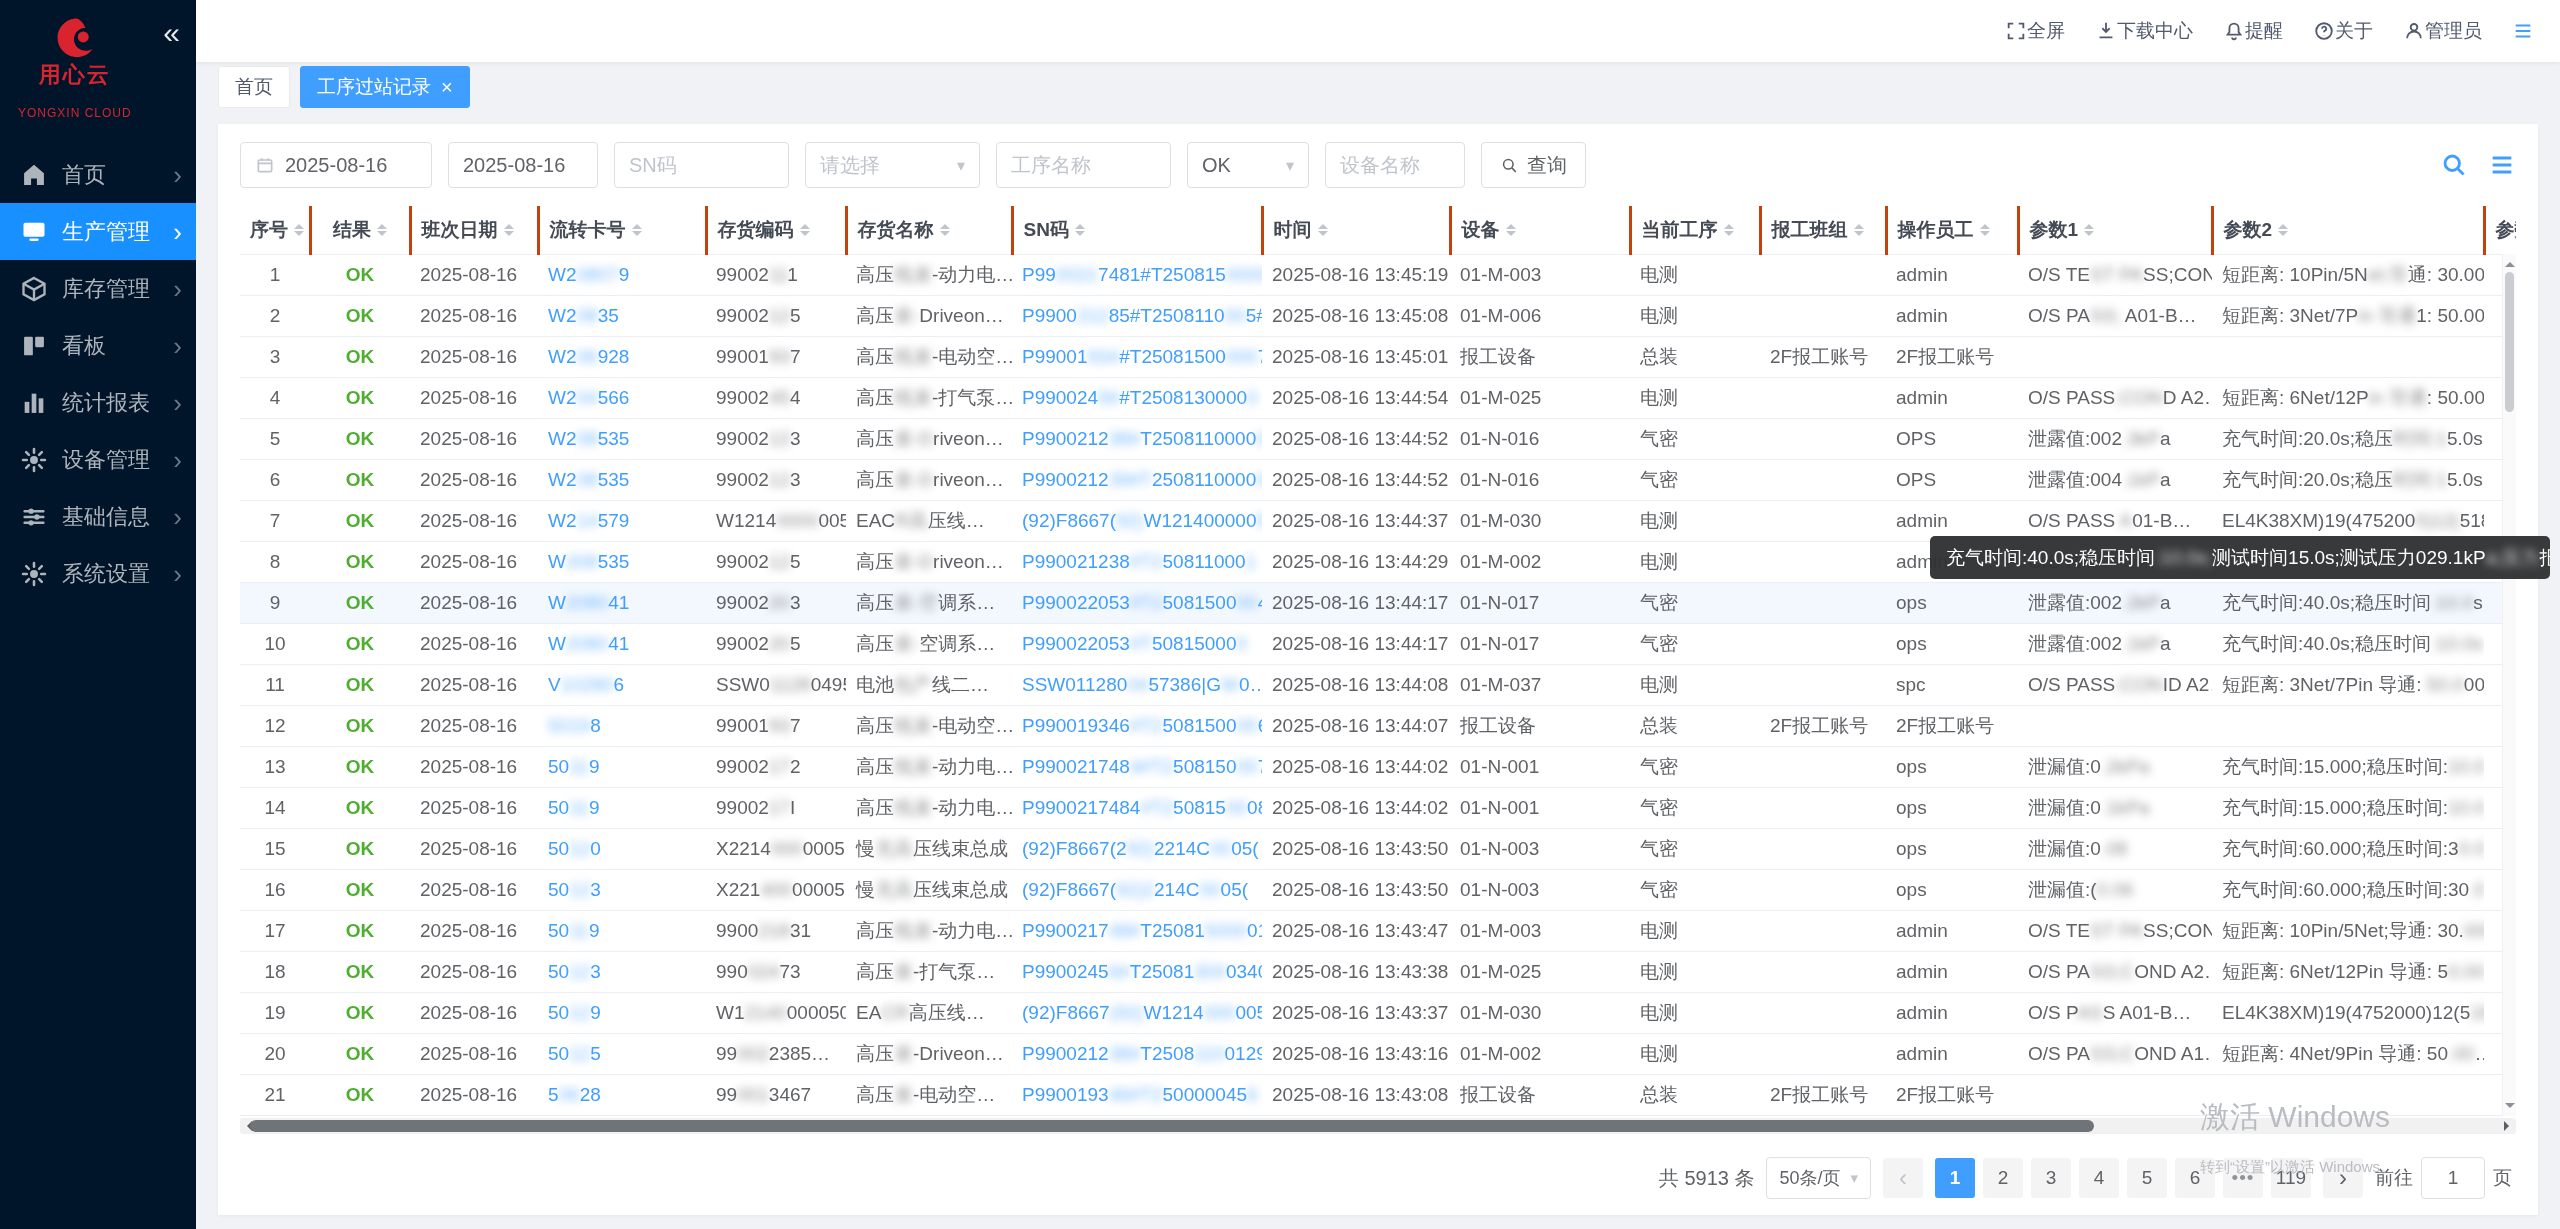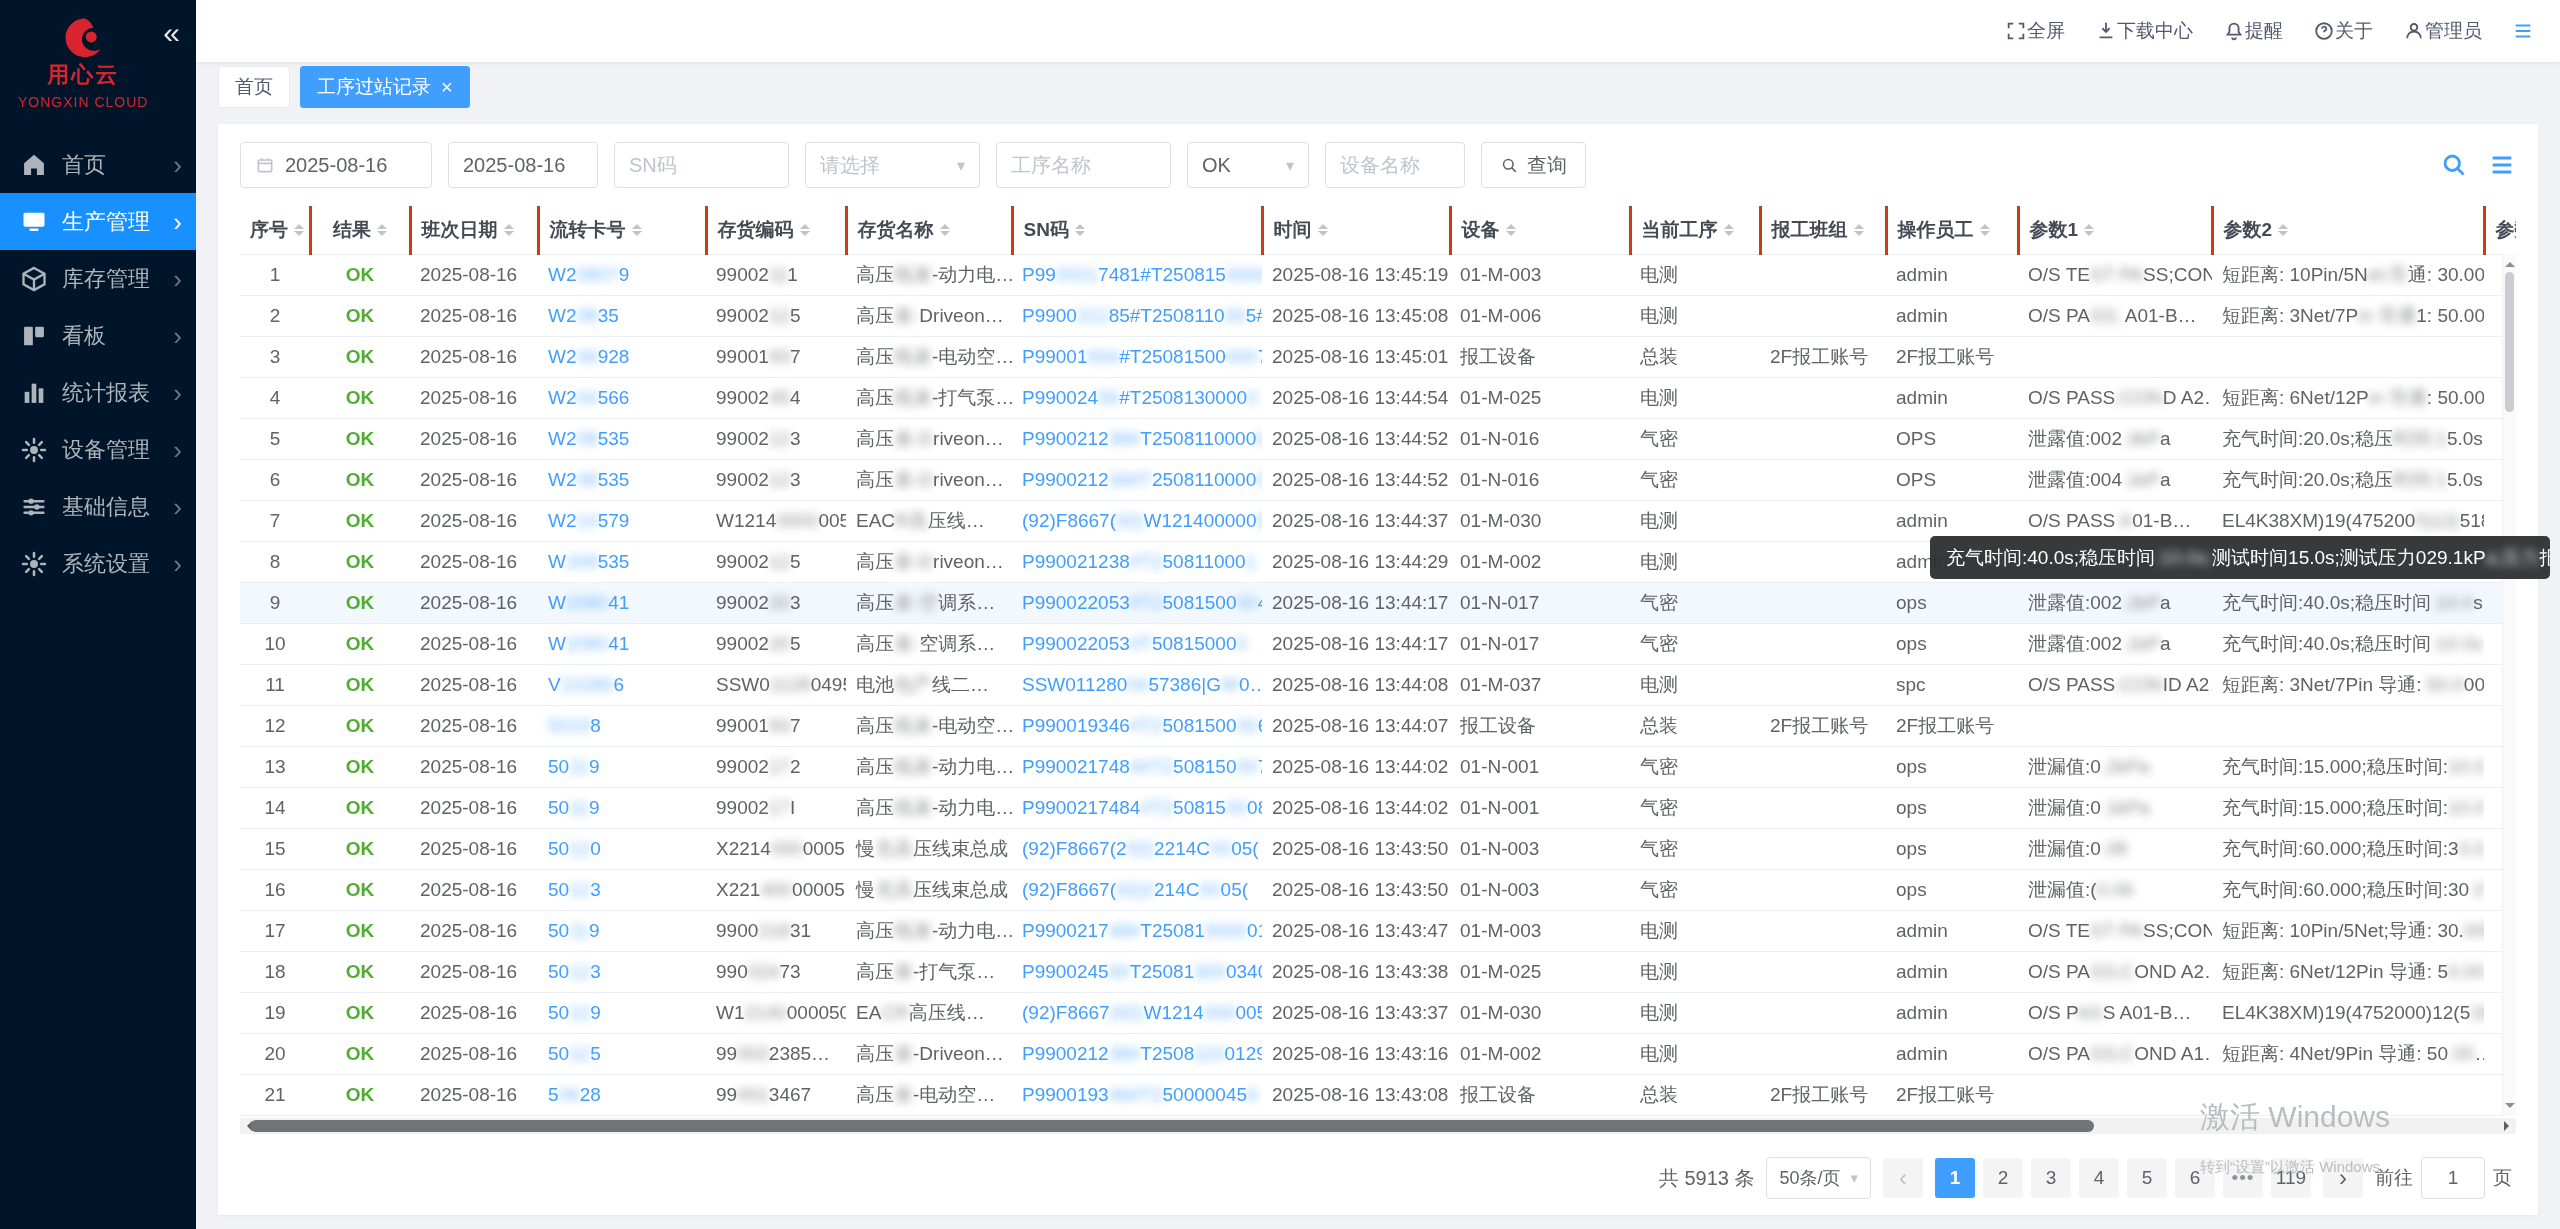--- a/index.html
+++ b/index.html
@@ -6,21 +6,21 @@
   html,body{width:2560px;height:1229px;overflow:hidden;position:relative;
     font-family:"Liberation Sans","DejaVu Sans",sans-serif;background:#f0f2f5;color:#303133}
   .app{display:flex;width:100%;height:100%}
 
   
   .sidebar{width:196px;background:#001529;flex-shrink:0;display:flex;flex-direction:column}
   .logo-row{display:flex;align-items:flex-start;padding:14px 8px 20px 18px}
   .logo{display:flex;flex-direction:column;align-items:center;cursor:pointer}
   .logo-mark{width:44px;height:44px;color:#d9232e}
   .logo-name{font-size:22px;font-weight:bold;color:#d9232e;letter-spacing:2px;margin-top:2px}
-  .logo-sub{font-size:14px;color:#d9232e;letter-spacing:1px;margin-top:4px}
+  .logo-sub{font-size:12px;color:#d9232e;letter-spacing:1px;margin-top:16px}
   .collapse{margin-left:auto;color:#e6e8ea;font-size:30px;line-height:30px;cursor:pointer;padding:4px 8px}
   .menu{margin-top:6px}
   .menu-item{height:57px;display:flex;align-items:center;padding:0 14px 0 20px;font-size:22px;
     color:#aeb4bb;cursor:pointer}
   .menu-item.active{background:#1890ff;color:#fff}
   .mi-icon{width:28px;height:28px;margin-right:14px;display:inline-flex}
   .mi-icon svg{width:100%;height:100%}
   .mi-label{flex:0 0 auto}
   .chev{margin-left:auto;font-size:26px;color:#6b7785;line-height:1}
   .menu-item.active .chev{color:#fff}

